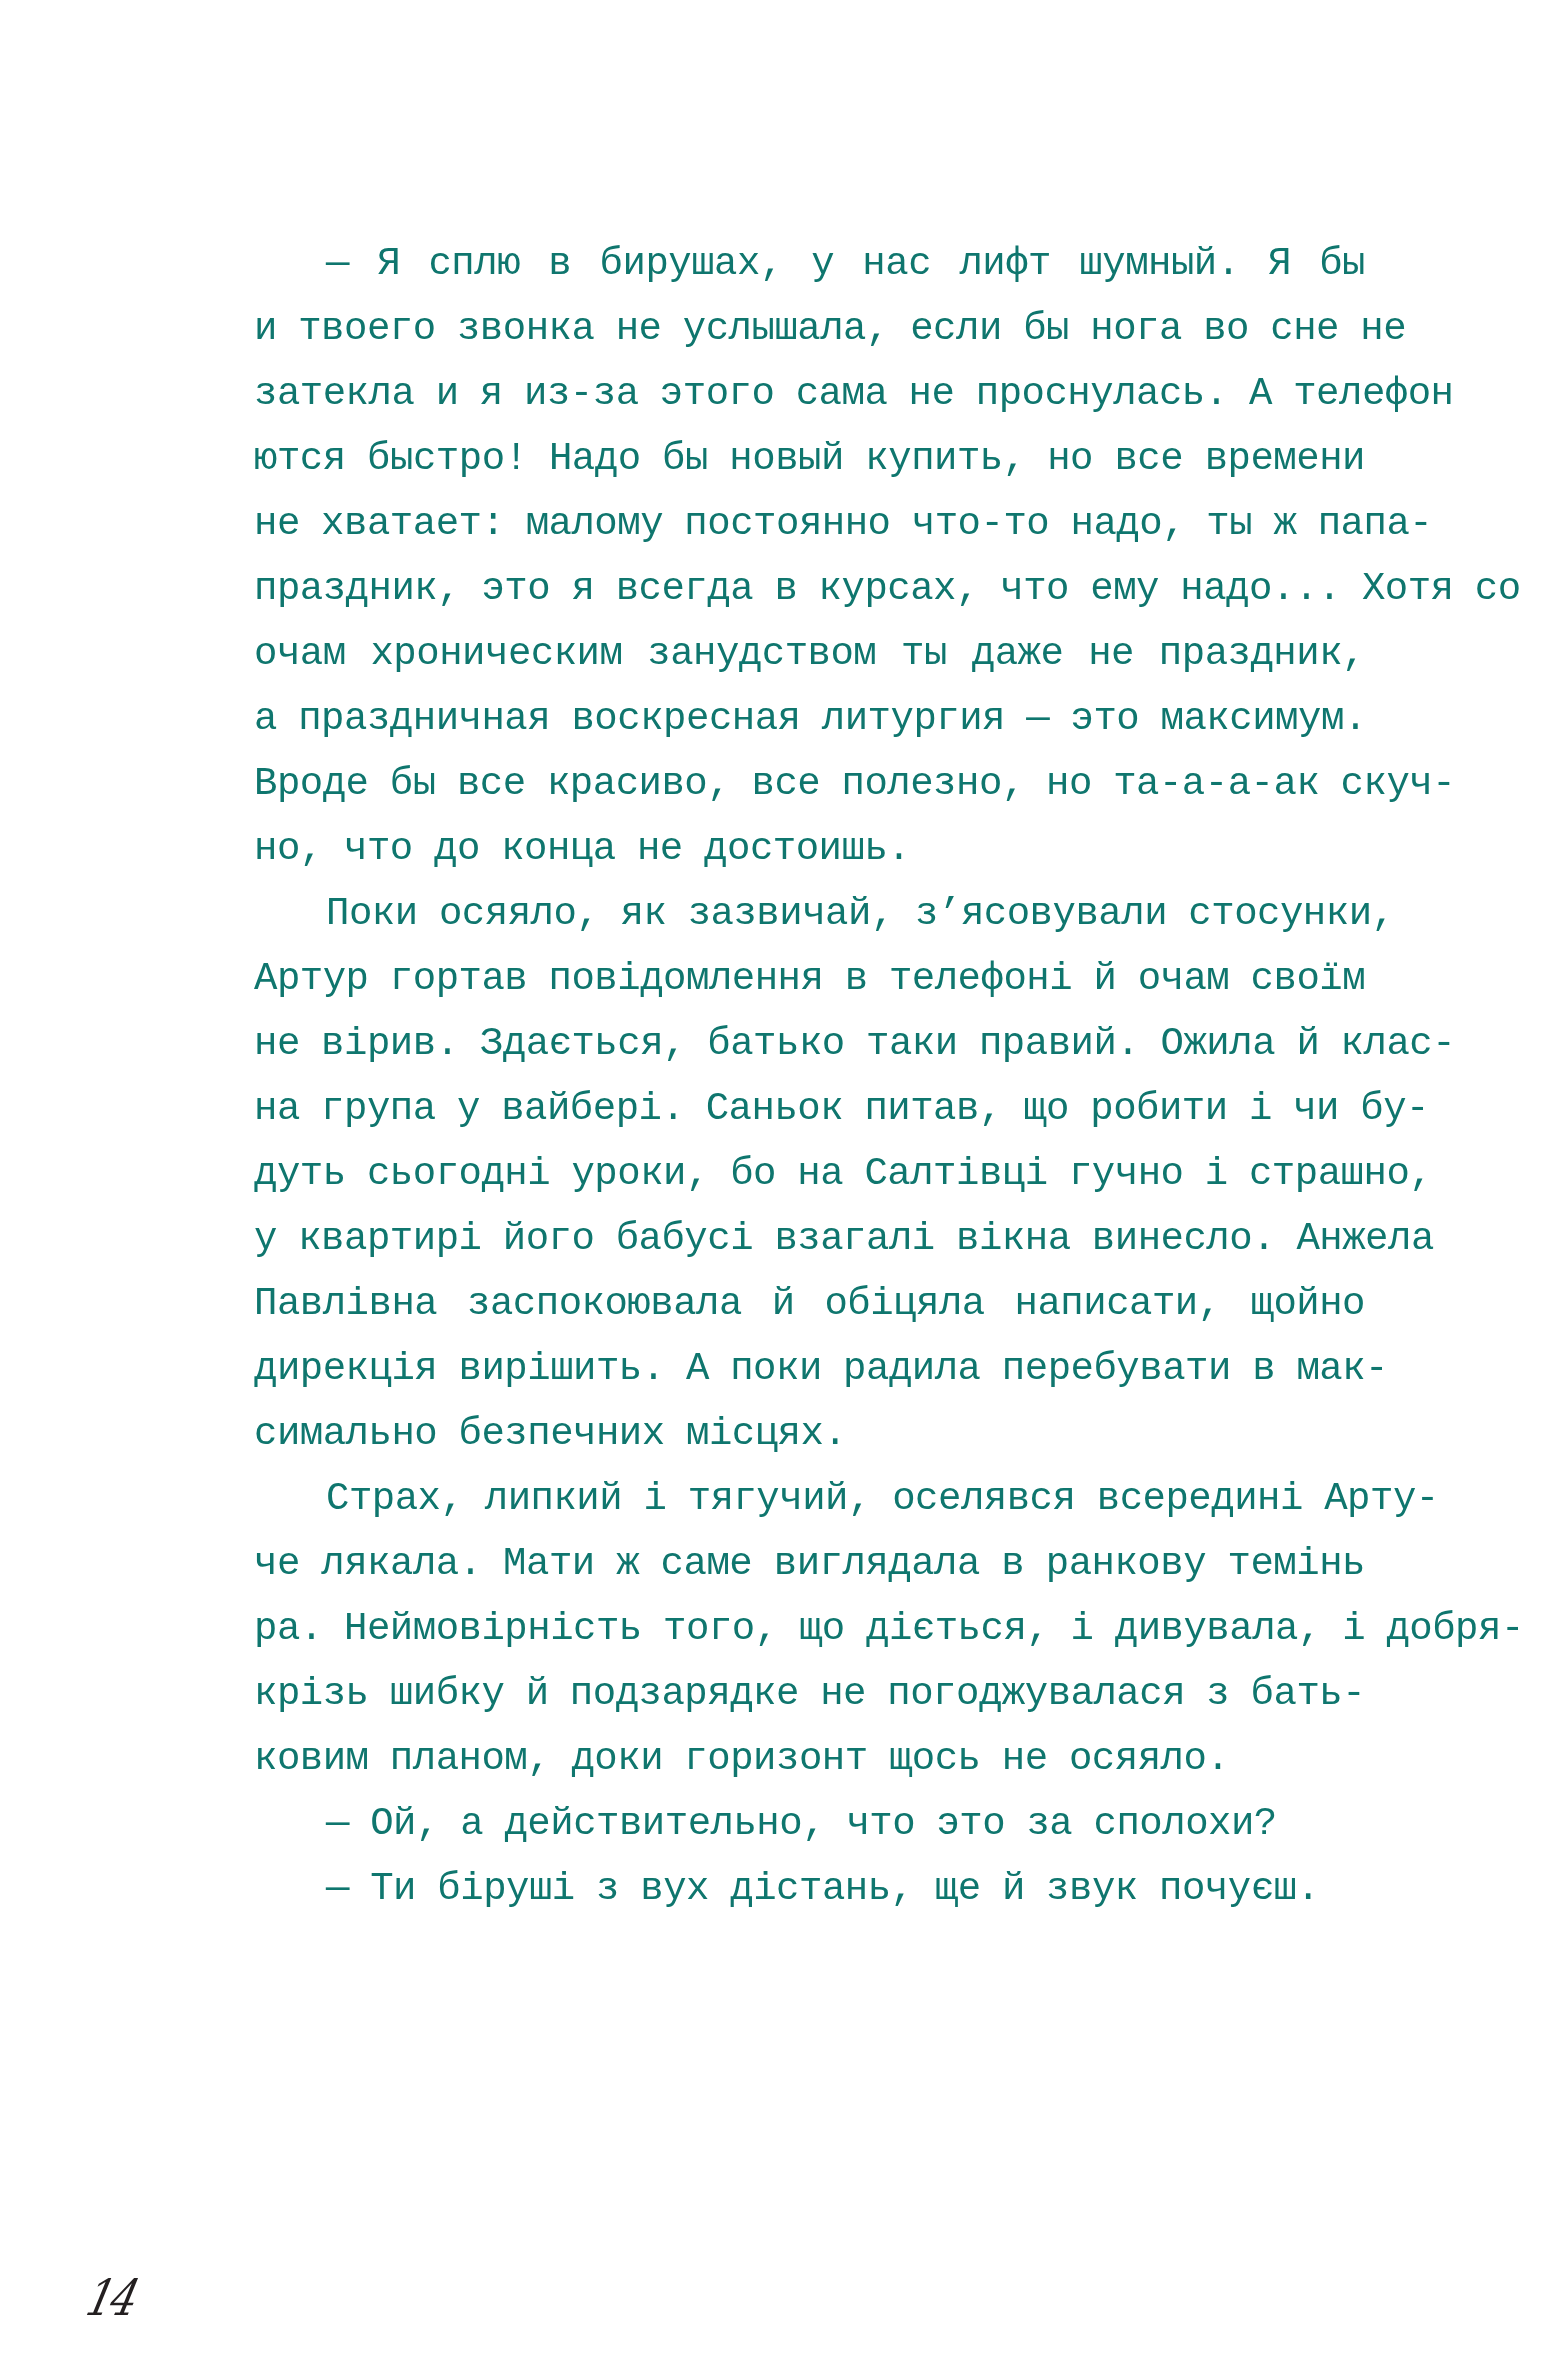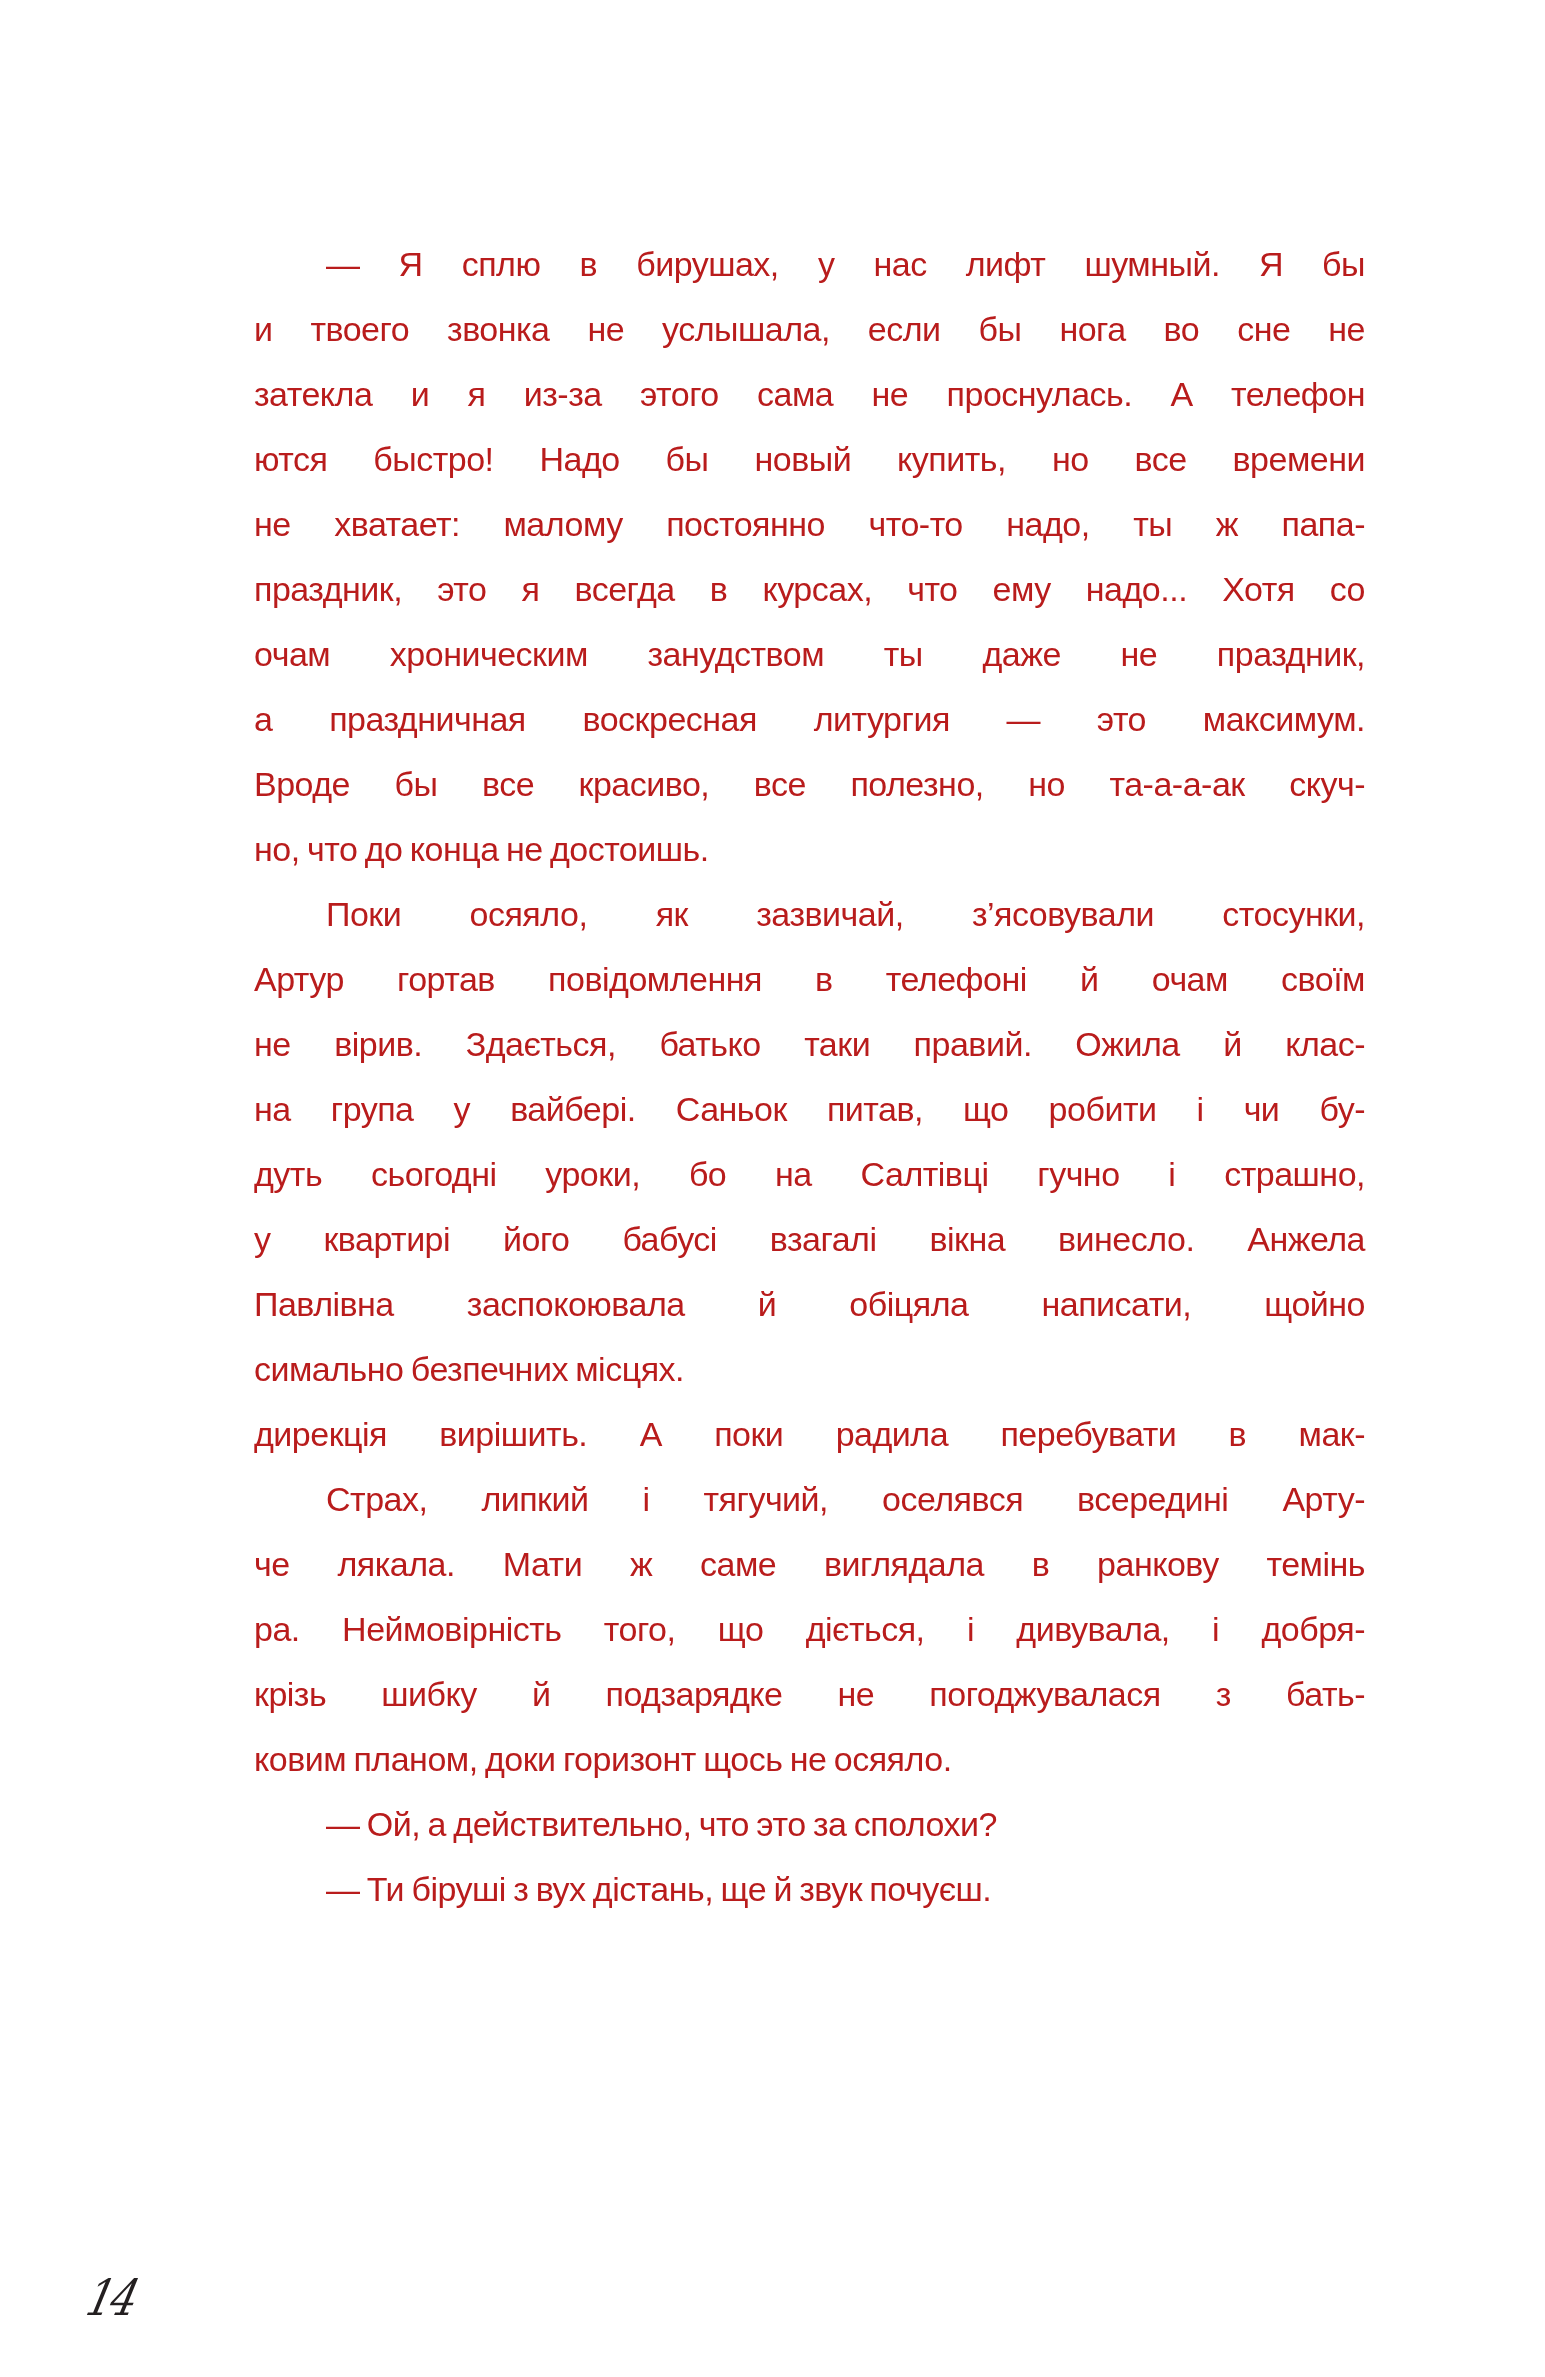--- a/index.html
+++ b/index.html
@@ -19,24 +19,24 @@
     top: 0;
     width: 1546px;
     height: 2377px;
     background: #ffffff;
   }
   .text-block {
     position: absolute;
     left: 254px;
     top: 232px;
     width: 1111px;
-    font-family: Liberation Sans, sans-serif;
-    font-size: 34px;
+    font-family: Liberation Mono, monospace;
+    font-size: 39px;
     line-height: 65px;
-    color: #b91c1c;
+    color: #0f766e;
     letter-spacing: -0.5px;
     word-spacing: -1.6px;
   }
   .line {
     display: block;
     height: 65px;
     white-space: nowrap;
     text-align: justify;
     text-align-last: justify;
     overflow: visible;
@@ -82,22 +82,22 @@
     </div>
 
     <div>
       <span class="line indent">Поки осяяло, як зазвичай, з’ясовували стосунки,</span>
       <span class="line">Артур гортав повідомлення в телефоні й очам своїм</span>
       <span class="line">не вірив. Здається, батько таки правий. Ожила й клас-</span>
       <span class="line">на група у вайбері. Саньок питав, що робити і чи бу-</span>
       <span class="line">дуть сьогодні уроки, бо на Салтівці гучно і страшно,</span>
       <span class="line">у квартирі його бабусі взагалі вікна винесло. Анжела</span>
       <span class="line">Павлівна заспокоювала й обіцяла написати, щойно</span>
+      <span class="line">дирекція вирішить. А поки радила перебувати в мак-</span>
       <span class="line last">симально безпечних місцях.</span>
-      <span class="line">дирекція вирішить. А поки радила перебувати в мак-</span>
     </div>
 
     <div>
       <span class="line indent">Страх, липкий і тягучий, оселявся всередині Арту-</span>
       <span class="line">че лякала. Мати ж саме виглядала в ранкову темінь</span>
       <span class="line">ра. Неймовірність того, що діється, і дивувала, і добря-</span>
       <span class="line">крізь шибку й подзарядке не погоджувалася з бать-</span>
       <span class="line last">ковим планом, доки горизонт щось не осяяло.</span>
     </div>
 

